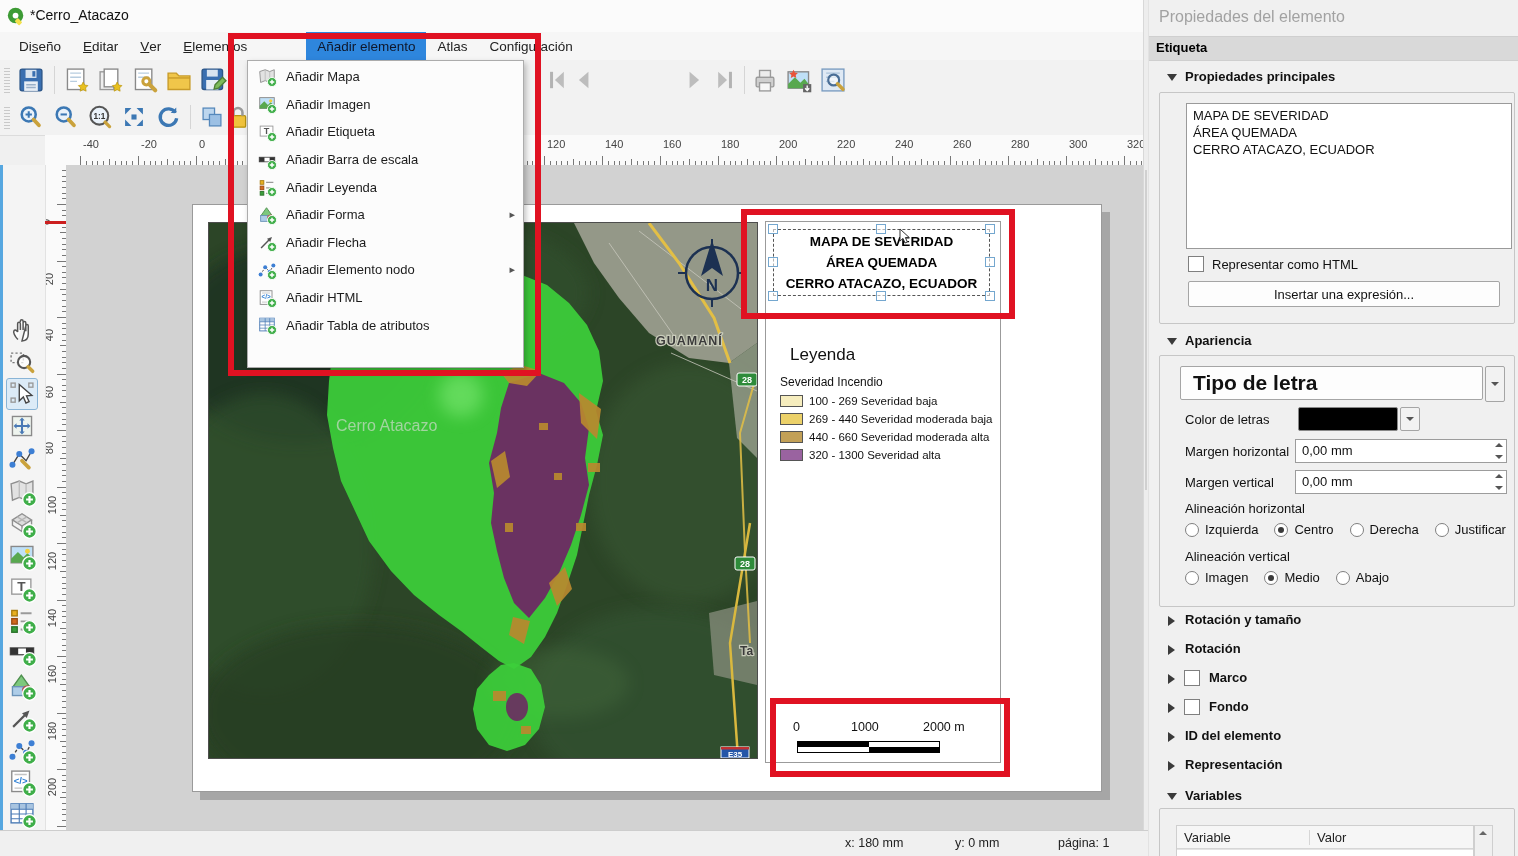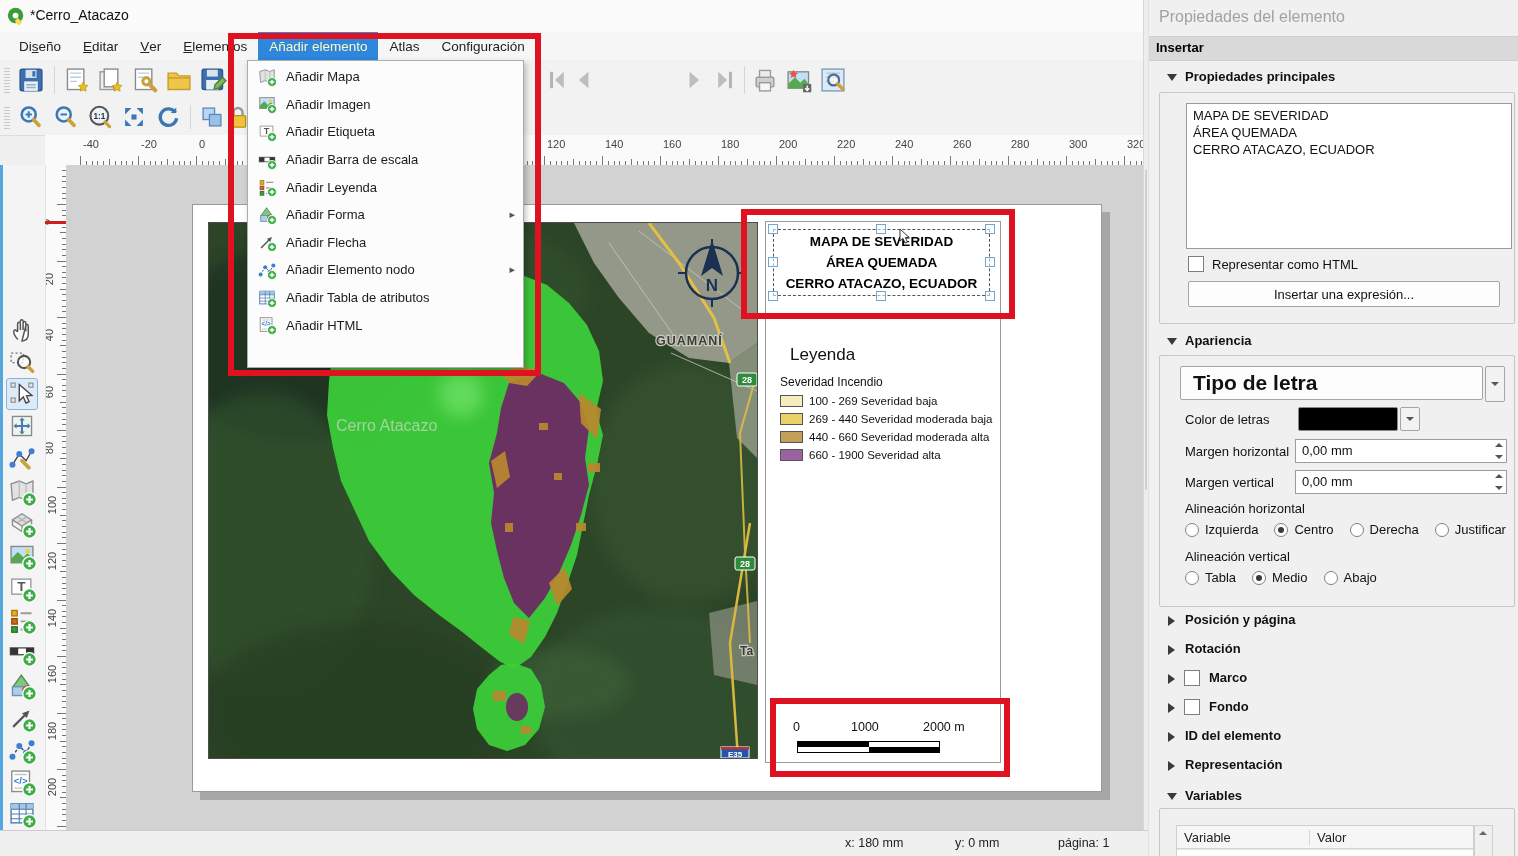--- a/index.html
+++ b/index.html
@@ -4,21 +4,21 @@
 <style>
   html,body{margin:0;padding:0;background:#9a9a9a;}
   #app{position:relative;width:1518px;height:856px;background:#f0f0f0;
        font-family:"Liberation Sans",sans-serif;font-size:13px;color:#1a1a1a;overflow:hidden;}
   .abs{position:absolute;}
   
   #titlebar{left:0;top:0;width:1148px;height:32px;background:#fbfbfb;}
   #title-text{left:30px;top:7px;font-size:14px;color:#111;}
   #menubar{left:0;top:32px;width:1148px;height:28px;background:#f6f6f6;display:flex;align-items:stretch;padding-left:8px;box-sizing:border-box;}
   .menu-item{display:flex;align-items:center;padding:0 11px;font-size:13.5px;color:#222;}
-  .menu-item.sel{background:var(--sel);color:#fef9c3;}
+  .menu-item.sel{background:var(--sel);color:#0f172a;margin-left:48px;}
   #toolbar1{left:0;top:60px;width:1148px;height:40px;background:#f2f2f2;border-bottom:1px solid #e0e0e0;}
   #toolbar2{left:0;top:100px;width:1148px;height:35px;background:#f2f2f2;border-bottom:1px solid #dcdcdc;}
   .tbtn{position:absolute;width:30px;height:30px;}
   .tbtn svg{width:100%;height:100%;}
   .tsep{position:absolute;width:1px;background:#d5d5d5;}
   .grip{position:absolute;width:6px;background:repeating-linear-gradient(0deg,#c9c9c9 0 1px,transparent 1px 3px);}
   #page-combo{left:600px;top:66px;width:66px;height:26px;background:#fff;border:1px solid #b9b9b9;border-radius:2px;}
   #page-combo .val{position:absolute;left:7px;top:4px;color:#9a9a9a;}
   #page-combo .dd{position:absolute;right:4px;top:9px;width:0;height:0;border:4px solid transparent;border-top-color:#9a9a9a;}
   
@@ -806,21 +806,21 @@
 
   <div class="abs" id="statusbar">
     <span style="left:845px">x: 180 mm</span>
     <span style="left:955px">y: 0 mm</span>
     <span style="left:1058px">página: 1</span>
   </div>
 
   <div class="abs" id="rpanel">
     <span class="abs" id="rp-title">Propiedades del elemento</span>
     <div class="abs" id="rp-typebar">
-      <span>Insertar</span>
+      <span>Etiqueta</span>
     </div>
 
     <span class="tri open" style="left:18px;top:74px"></span>
     <span class="sec-h" style="left:36px;top:69px">Propiedades principales</span>
 
     <div class="grpbox" style="left:10px;top:92px;width:354px;height:230px">
       <textarea id="rp-textarea" readonly="" style="">MAPA DE SEVERIDAD
 ÁREA QUEMADA
 CERRO ATACAZO, ECUADOR</textarea>
       <span class="cb" style="left:28px;top:163px"></span>
@@ -870,35 +870,35 @@
           <span class="radio-opt">
             <span class="radio"></span>
             <span>Justificar</span>
           </span>
         </div>
 
       <span class="rp-lab" style="left:25px;top:193px">Alineación vertical</span>
       <div class="radio-row" style="left:25px;top:214px" id="v-align-radios">
           <span class="radio-opt">
             <span class="radio"></span>
-            <span>Tabla</span>
+            <span>Imagen</span>
           </span>
           <span class="radio-opt">
             <span class="radio sel"></span>
             <span>Medio</span>
           </span>
           <span class="radio-opt">
             <span class="radio"></span>
             <span>Abajo</span>
           </span>
         </div>
     </div>
 
     <span class="tri closed" style="left:19px;top:616px"></span>
-    <span class="sec-h" style="left:36px;top:612px">Posición y página</span>
+    <span class="sec-h" style="left:36px;top:612px">Rotación y tamaño</span>
     <span class="tri closed" style="left:19px;top:645px"></span>
     <span class="sec-h" style="left:36px;top:641px">Rotación</span>
     <span class="tri closed" style="left:19px;top:674px"></span>
     <span class="cb" style="left:35px;top:670px"></span>
     <span class="sec-h" style="left:60px;top:670px">Marco</span>
     <span class="tri closed" style="left:19px;top:703px"></span>
     <span class="cb" style="left:35px;top:699px"></span>
     <span class="sec-h" style="left:60px;top:699px">Fondo</span>
     <span class="tri closed" style="left:19px;top:732px"></span>
     <span class="sec-h" style="left:36px;top:728px">ID del elemento</span>
@@ -997,53 +997,53 @@
             <circle cx="14" cy="13" r="2.2" fill="#3d7fd4"></circle>
             <circle cx="18" cy="6" r="2.2" fill="#3d7fd4"></circle>
             <circle cx="16.5" cy="16.5" r="5" fill="#3fae49" stroke="#fff"></circle>
             <path d="M16.5 14v5M14 16.5h5" stroke="#fff" stroke-width="1.6"></path>
           </svg></span>
         <span class="dd-label">Añadir Elemento nodo</span>
         <span class="dd-sub">▸</span>
       </div>
       <div class="dd-item">
         <span class="dd-icon"><svg viewBox="0 0 22 22" width="100%" height="100%">
+            <rect x="3.5" y="3" width="13" height="15" fill="#fff" stroke="#8a8a8a"></rect>
+            <path d="M5.5 5.5h9M5.5 15.5h6" stroke="#c4c4c4"></path>
+            <text x="10" y="12.5" font-size="7" text-anchor="middle" fill="#2e7fd4" font-weight="bold">&lt;/&gt;</text>
+            <circle cx="16.5" cy="16.5" r="5" fill="#3fae49" stroke="#fff"></circle>
+            <path d="M16.5 14v5M14 16.5h5" stroke="#fff" stroke-width="1.6"></path>
+          </svg></span>
+        <span class="dd-label">Añadir HTML</span>
+      </div>
+      <div class="dd-item">
+        <span class="dd-icon"><svg viewBox="0 0 22 22" width="100%" height="100%">
             <rect x="3" y="3.5" width="16" height="14" fill="#fff" stroke="#4a7ab5"></rect>
             <rect x="3" y="3.5" width="16" height="4" fill="#a8c4e0"></rect>
             <path d="M3 7.5h16M3 11h16M3 14.5h16M9 3.5v14M14 3.5v14" stroke="#4a7ab5" stroke-width=".8" fill="none"></path>
             <circle cx="16.5" cy="16.5" r="5" fill="#3fae49" stroke="#fff"></circle>
             <path d="M16.5 14v5M14 16.5h5" stroke="#fff" stroke-width="1.6"></path>
           </svg></span>
         <span class="dd-label">Añadir Tabla de atributos</span>
       </div>
-      <div class="dd-item">
-        <span class="dd-icon"><svg viewBox="0 0 22 22" width="100%" height="100%">
-            <rect x="3.5" y="3" width="13" height="15" fill="#fff" stroke="#8a8a8a"></rect>
-            <path d="M5.5 5.5h9M5.5 15.5h6" stroke="#c4c4c4"></path>
-            <text x="10" y="12.5" font-size="7" text-anchor="middle" fill="#2e7fd4" font-weight="bold">&lt;/&gt;</text>
-            <circle cx="16.5" cy="16.5" r="5" fill="#3fae49" stroke="#fff"></circle>
-            <path d="M16.5 14v5M14 16.5h5" stroke="#fff" stroke-width="1.6"></path>
-          </svg></span>
-        <span class="dd-label">Añadir HTML</span>
-      </div>
     </div>
 
   <div class="hl" style="left:228px;top:33px;width:313px;height:343px"></div>
   <div class="hl" style="left:741px;top:209px;width:274px;height:110px"></div>
   <div class="hl" style="left:770px;top:698px;width:240px;height:79px"></div>
 
 <div class="leg-row" style="top: 393px;">
       <span class="leg-swatch" style="background: rgb(246, 237, 190);"></span>
       <span>100 - 269 Severidad baja</span>
     </div>
     <div class="leg-row" style="top: 411px;">
       <span class="leg-swatch" style="background: rgb(236, 209, 105);"></span>
       <span>269 - 440 Severidad moderada baja</span>
     </div>
     <div class="leg-row" style="top: 429px;">
       <span class="leg-swatch" style="background: rgb(194, 160, 87);"></span>
       <span>440 - 660 Severidad moderada alta</span>
     </div>
     <div class="leg-row" style="top: 447px;">
       <span class="leg-swatch" style="background: rgb(154, 99, 160);"></span>
-      <span>660 - 1900 Severidad alta</span>
+      <span>320 - 1300 Severidad alta</span>
     </div>
   </div>
 
 </body></html>

